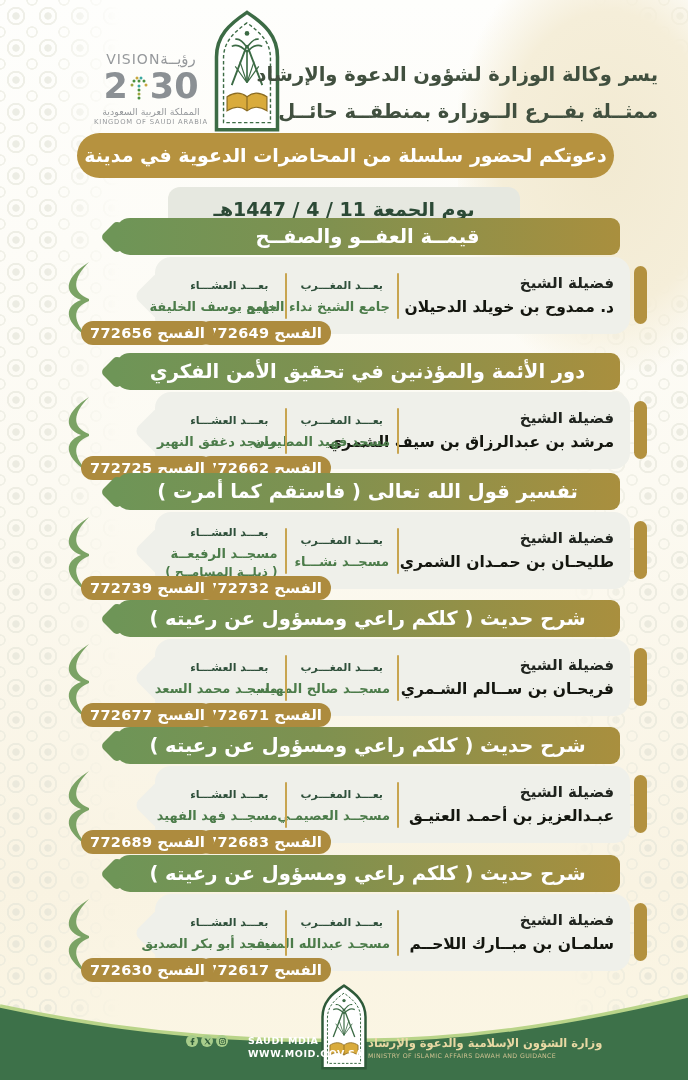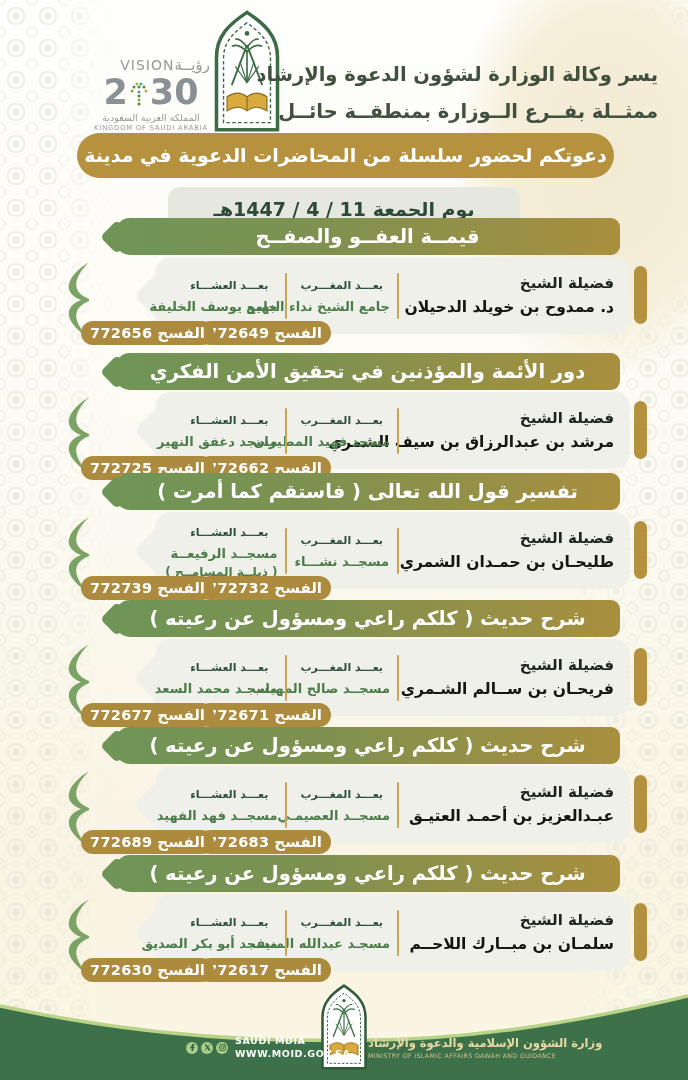--- a/index.html
+++ b/index.html
@@ -21,21 +21,21 @@
     background-size:32px 32px;
   }
   .pattern.left{left:0;-webkit-mask-image:linear-gradient(90deg,#000 40%,transparent);mask-image:linear-gradient(90deg,#000 40%,transparent);}
   .pattern.right{right:0;-webkit-mask-image:linear-gradient(270deg,#000 40%,transparent);mask-image:linear-gradient(270deg,#000 40%,transparent);}
   .blob{
     position:absolute;right:-70px;top:-50px;width:300px;height:420px;z-index:0;
     background:radial-gradient(ellipse at center,#f2ead2 0%,#f5eed9 50%,rgba(245,238,217,0) 74%);
   }
   
   .vision{position:absolute;left:92px;top:50px;width:118px;z-index:2;color:#96999c;text-align:center;}
-  .vision .row1{display:flex;justify-content:flex-end;align-items:center;font-size:14px;letter-spacing:1px;margin-top:6px;}
+  .vision .row1{display:flex;justify-content:center;align-items:center;font-size:14px;letter-spacing:1px;}
   .vision .row1 .ar{font-size:15px;letter-spacing:0;}
   .vision .row2{display:flex;justify-content:center;align-items:center;font-size:35px;font-weight:800;color:#8b9094;line-height:36px;}
   .vision .row3{font-size:9.5px;margin-top:2px;direction:rtl;}
   .vision .row4{font-size:6.8px;letter-spacing:.8px;margin-top:1px;white-space:nowrap;}
   .emblem-top{position:absolute;left:203px;top:10px;z-index:2;}
   .intro{
     position:absolute;right:30px;top:56px;z-index:2;text-align:right;direction:rtl;
     color:#41503f;font-size:19.5px;font-weight:700;line-height:37px;
   }
   
@@ -87,21 +87,21 @@
     display:flex;direction:rtl;align-items:center;justify-content:center;gap:5px;padding:0 9px;
   }
   .badge-maghrib{left:143px;}
   .badge-isha{left:26px;}
   .badge-lbl{font-size:15px;font-weight:700;}
   .badge-num{font-size:14.5px;font-weight:800;letter-spacing:.3px;}
   
   .footer{position:absolute;left:0;bottom:0;width:688px;height:96px;z-index:3;}
   .footer svg.curve{position:absolute;left:0;top:0;}
   .emblem-bottom{position:absolute;left:50%;transform:translateX(-50%);bottom:6px;}
-  .f-left{position:absolute;left:186px;bottom:20px;display:flex;align-items:center;gap:7px;}
+  .f-left{position:absolute;left:186px;bottom:20px;display:flex;gap:20px;}
   .socials{display:flex;gap:3px;}
   .soc{width:12px;height:12px;border-radius:50%;background:#a8cd8b;display:flex;align-items:center;justify-content:center;}
   .brand{color:#fff;font-size:9.5px;font-weight:800;letter-spacing:.6px;line-height:12.5px;white-space:nowrap;}
   .f-right{position:absolute;left:368px;bottom:19px;text-align:left;}
   .m-ar{color:#e9d9a4;font-size:11.5px;font-weight:700;line-height:15px;direction:rtl;white-space:nowrap;}
   .m-en{color:#cfc291;font-size:6.3px;letter-spacing:.35px;line-height:10px;white-space:nowrap;}
 </style>
 </head>
 <body>
 

